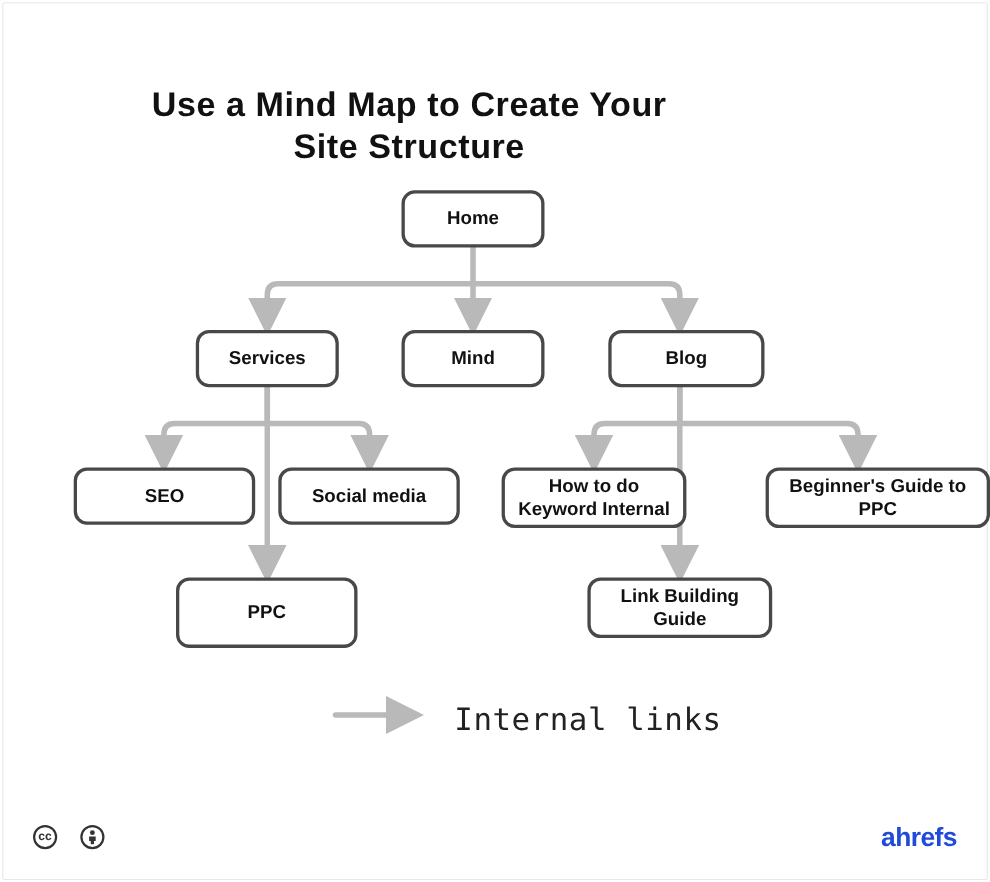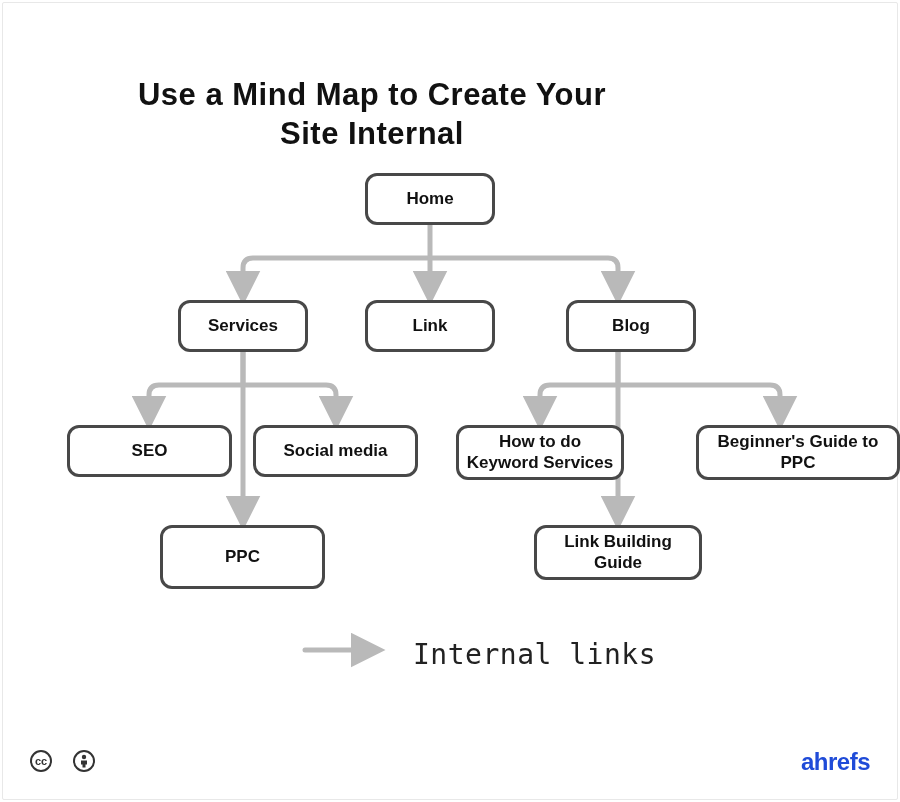--- a/index.html
+++ b/index.html
@@ -108,21 +108,21 @@
     pointer-events: none;
   }
 </style>
 </head>
 <body>
 
 <div class="frame"></div>
 
 <div class="title">
   <span>Use a Mind Map to Create Your</span><br>
-  <span>Site Internal</span>
+  <span>Site Structure</span>
 </div>
 
 <svg class="connectors">
   <defs>
     <marker id="arrow" viewBox="0 0 10 10" refX="7" refY="5" markerWidth="7" markerHeight="7" orient="auto-start-reverse">
       <path d="M 0 0 L 10 5 L 0 10 z" fill="#b9b9b9"></path>
     </marker>
   </defs>
   <g stroke="#b9b9b9" stroke-width="5" fill="none" stroke-linecap="round">
 
@@ -158,41 +158,41 @@
 
 <div class="node" style="left:365px; top:173px; width:130px; height:52px;">
   <span>Home</span>
 </div>
 
 <div class="node" style="left:178px; top:300px; width:130px; height:52px;">
   <span>Services</span>
 </div>
 
 <div class="node" style="left:365px; top:300px; width:130px; height:52px;">
-  <span>Link</span>
-</div>
-
-<div class="node" style="left:553px; top:300px; width:130px; height:52px;margin-left:13px;">
+  <span>Mind</span>
+</div>
+
+<div class="node" style="left:553px; top:300px; width:142px; height:52px;">
   <span>Blog</span>
 </div>
 
 <div class="node" style="left:67px; top:425px; width:165px; height:52px;">
   <span>SEO</span>
 </div>
 
 <div class="node" style="left:253px; top:425px; width:165px; height:52px;">
   <span>Social media</span>
 </div>
 
 <div class="node" style="left:160px; top:525px; width:165px; height:64px;">
   <span>PPC</span>
 </div>
 
 <div class="node" style="left:456px; top:425px; width:168px; height:55px;">
-  <span>How to do Keyword Services</span>
+  <span>How to do Keyword Internal</span>
 </div>
 
 <div class="node" style="left:696px; top:425px; width:204px; height:55px;">
   <span>Beginner's Guide to PPC</span>
 </div>
 
 <div class="node" style="left:534px; top:525px; width:168px; height:55px;">
   <span>Link Building Guide</span>
 </div>
 

